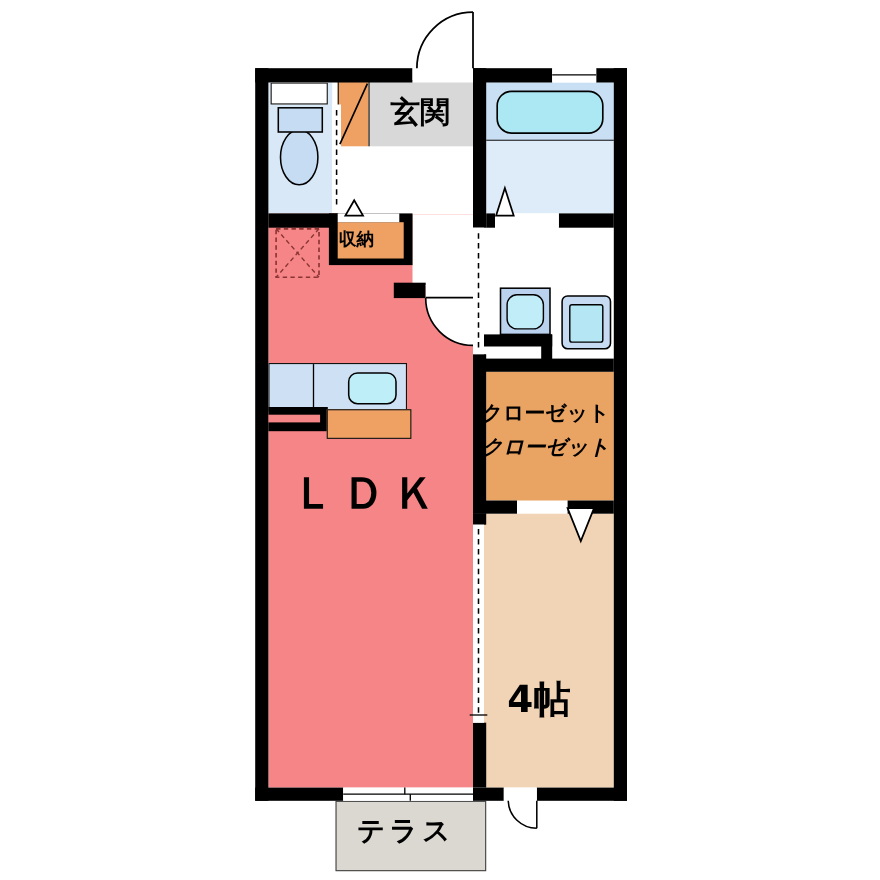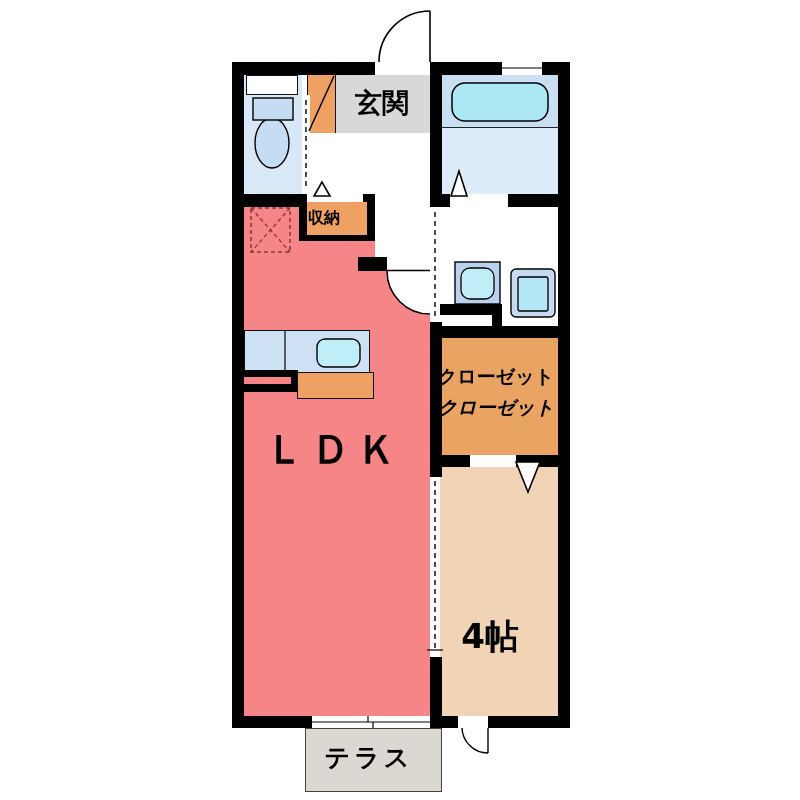--- a/index.html
+++ b/index.html
@@ -142,15 +142,15 @@
     <rect x="511" y="269" width="44" height="48" rx="5" fill="#C6DBF2" stroke="#000" stroke-width="1.4"></rect>
     <rect x="518" y="277" width="30" height="34" rx="2" fill="#B4E7F3" stroke="#000" stroke-width="1.3"></rect>
   </svg>
 
   <div class="label" style="left:382px;top:102px;font-size:27px;">玄関</div>
   <div class="label" style="left:324px;top:219px;font-size:16px;font-family:Liberation Mono, monospace;">収納</div>
   <div class="label" style="left:334px;top:449px;font-size:40px;letter-spacing:6px;">ＬＤＫ</div>
   <div class="label" style="left:496px;top:376px;font-size:19px;">クローゼット</div>
   <div class="label" style="left:496px;top:407px;font-size:19px;font-style:italic;">クローゼット</div>
   <div class="label" style="left:490px;top:612px;font-size:34px;margin-top:24px;">4帖</div>
-  <div class="label" style="left:369px;top:757px;font-size:25px;letter-spacing:4px;">テラス</div>
+  <div class="label" style="left:369px;top:757px;font-size:25px;letter-spacing:4px;font-family:Liberation Mono, monospace;">テラス</div>
 
 </div>
 
 </body></html>

